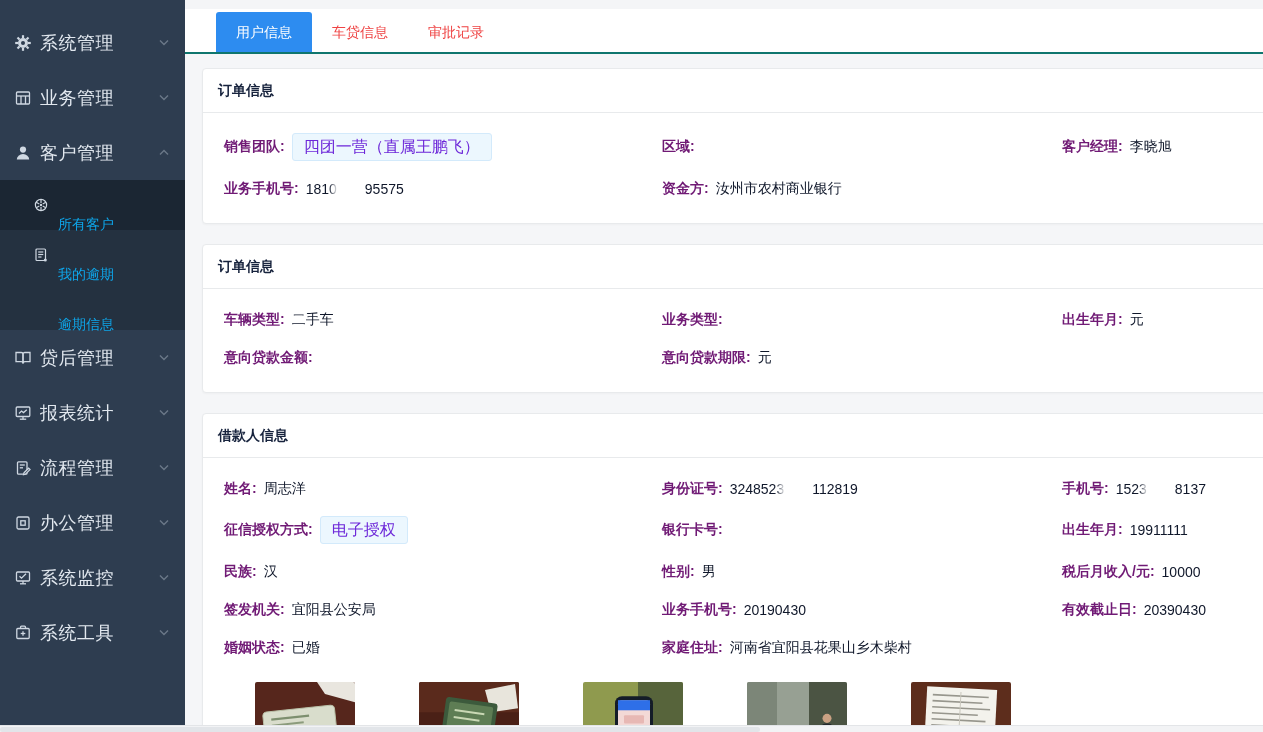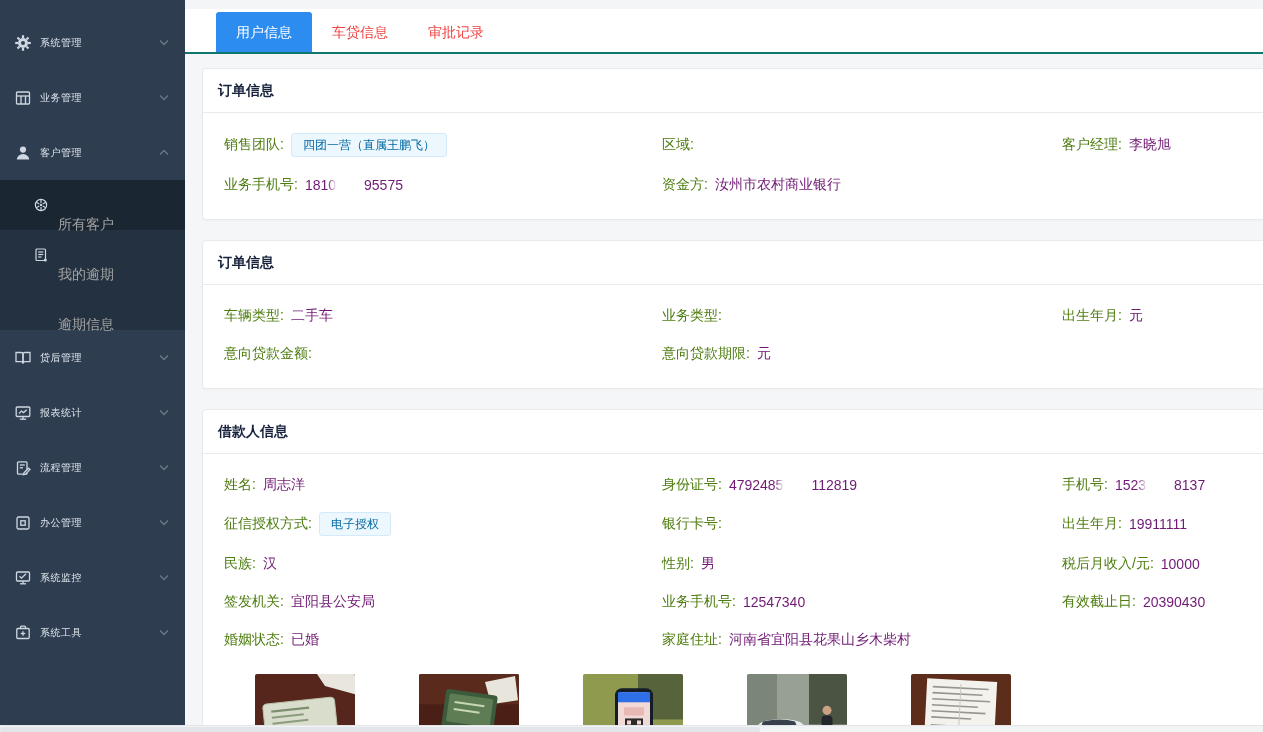--- a/index.html
+++ b/index.html
@@ -5,46 +5,46 @@
   * { box-sizing: border-box; margin: 0; padding: 0; }
   html,body { width:1263px; height:732px; overflow:hidden; }
   body { font-family:"Liberation Sans","DejaVu Sans",sans-serif; font-size:14px; background:#fff; }
   .app { position:relative; width:1263px; height:732px; overflow:hidden; background:#fff; }
 
   
   .sidebar { position:absolute; left:0; top:0; width:185px; height:725px; background:#2e3d50; color:#dde4ec; overflow:hidden; }
   .nav { padding-top:15px; }
   .nav-item { height:55px; display:flex; align-items:center; padding:0 16px 0 14px; cursor:pointer; }
   .nav-item .ni-icon { width:18px; height:18px; margin-right:8px; flex:0 0 18px; display:inline-flex; }
-  .nav-item .ni-label { flex:1; font-size:10px; letter-spacing:.5px; color:#e2e8ef; }
+  .nav-item .ni-label { flex:1; font-size:18px; letter-spacing:.5px; color:#e2e8ef; }
   .chev { width:10px; height:7px; flex:0 0 10px; opacity:.65; }
   .submenu { background:#243140; }
   .sub-item { height:50px; display:flex; align-items:center; padding-left:33px; cursor:pointer; }
   .sub-item .ni-icon { width:16px; height:16px; margin-right:9px; flex:0 0 16px; display:inline-flex; }
   .sub-item.active { background:#1b2633; }
   .sub-item.deep { padding-left:58px; }
-  .sub-item .ni-label { font-size:14px; color:#a3a3a3;margin-top:40px; }
+  .sub-item .ni-label { font-size:14px; color:#0ea5e9;margin-top:40px; }
 
   
   .content { position:absolute; left:185px; top:0; width:1078px; height:725px; background:#fff; }
   .top-strip { height:9px; background:#f4f5f7; }
   .tabbar { height:45px; background:#fff; border-bottom:2px solid #0f766e; display:flex; align-items:flex-end; padding-left:31px; }
   .tab { height:40px; line-height:40px; padding:0 20px; font-size:14px; color:#ef4444; cursor:pointer; border-radius:3px 3px 0 0; }
   .tab.active { background:#2d8cf0; color:#fff; padding:0 20px; }
   .panel { position:relative; height:671px; background:#f5f6f8; padding:14px 0 0 17px; overflow:hidden; }
 
   .card { width:1122px; background:#fff; border:1px solid #e8eaec; border-radius:4px; margin-bottom:20px; box-shadow:0 1px 2px rgba(0,0,0,.03); }
   .card-title { padding:13px 16px 12px 15px; font-size:14px; font-weight:bold; color:#17233d; border-bottom:1px solid #e8eaec; }
   .card-body { padding:20px 16px 24px 21px; }
   .fgrid { display:grid; grid-template-columns:438px 400px 1fr; row-gap:17px; }
   .field { display:flex; align-items:center; min-height:21px; white-space:nowrap; }
-  .lbl { font-weight:normal; color:#4d7c0f; margin-right:7px; }
-  .val { color:#701a75; }
+  .lbl { font-weight:bold; color:#701a75; margin-right:7px; }
+  .val { color:#0f172a; }
   .redact { display:inline-block; width:26px; height:12px; background:#fff; box-shadow:0 0 6px 5px rgba(255,255,255,.96); border-radius:2px; margin:0 1px; vertical-align:-1px; }
-  .tag { display:inline-block; background:#ecf7fe; border:1px solid #d3eafb; color:#0369a1; font-size:12px; line-height:1; padding:5px 11px; border-radius:3px; cursor:pointer; }
+  .tag { display:inline-block; background:#ecf7fe; border:1px solid #d3eafb; color:#6d28d9; font-size:16px; line-height:1; padding:5px 11px; border-radius:3px; cursor:pointer; }
 
   .photos { display:flex; gap:64px; margin:24px 0 0 31px; }
   .photo { width:100px; text-align:center; }
   .photo svg { width:100px; height:101px; display:block; border-radius:2px; cursor:pointer; }
 
   
   .hscroll { position:absolute; left:0; bottom:0; width:1263px; height:7px; background:#f2f3f5; border-top:1px solid #e3e5e8; }
   .hscroll .thumb { position:absolute; left:0; top:1px; height:5px; width:760px; background:#e2e5e9; border-radius:3px; }
 </style>
 </head>
@@ -302,21 +302,21 @@
       <section class="card">
         <div class="card-title">借款人信息</div>
         <div class="card-body">
           <div class="fgrid">
             <div class="field">
               <span class="lbl">姓名:</span>
               <span class="val">周志洋</span>
             </div>
             <div class="field">
               <span class="lbl">身份证号:</span>
-              <span class="val"><span>4792485</span><span class="redact"></span><span>112819</span></span>
+              <span class="val"><span>3248523</span><span class="redact"></span><span>112819</span></span>
             </div>
             <div class="field">
               <span class="lbl">手机号:</span>
               <span class="val"><span>1523</span><span class="redact"></span><span>8137</span></span>
             </div>
 
             <div class="field">
               <span class="lbl">征信授权方式:</span>
               <span class="tag">电子授权</span>
             </div>
@@ -341,21 +341,21 @@
               <span class="lbl">税后月收入/元:</span>
               <span class="val">10000</span>
             </div>
 
             <div class="field">
               <span class="lbl">签发机关:</span>
               <span class="val">宜阳县公安局</span>
             </div>
             <div class="field">
               <span class="lbl">业务手机号:</span>
-              <span class="val">12547340</span>
+              <span class="val">20190430</span>
             </div>
             <div class="field">
               <span class="lbl">有效截止日:</span>
               <span class="val">20390430</span>
             </div>
 
             <div class="field">
               <span class="lbl">婚姻状态:</span>
               <span class="val">已婚</span>
             </div>

